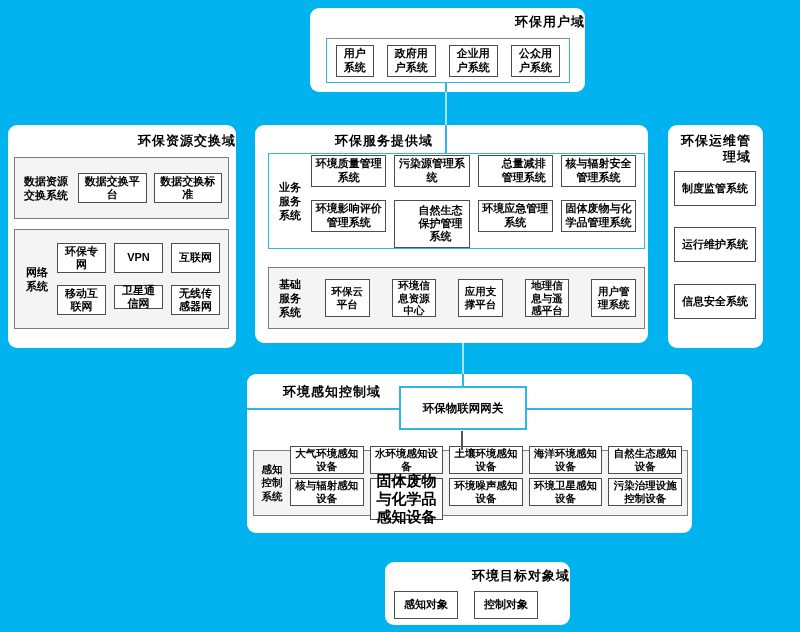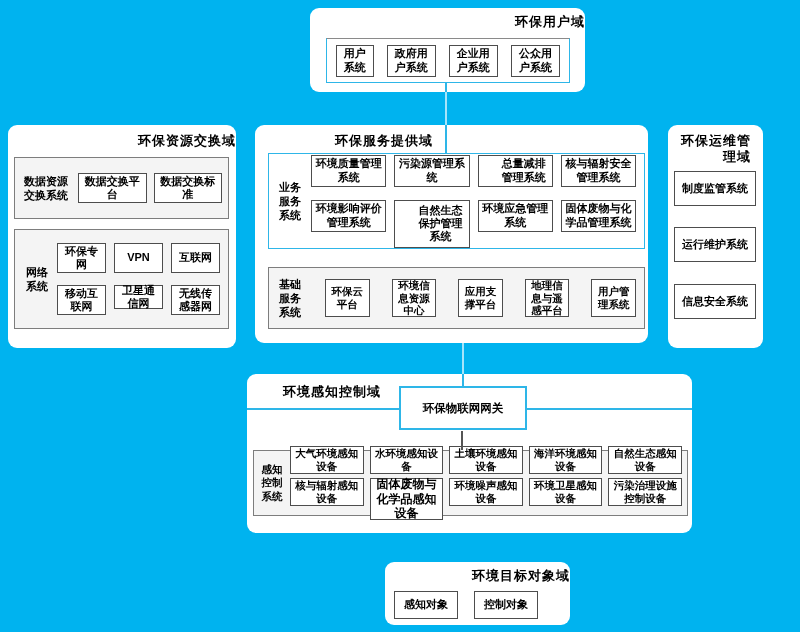--- a/index.html
+++ b/index.html
@@ -93,21 +93,21 @@
     <div class="abs" style="left:214px;top:57px;width:2px;height:19px;background:#555;z-index:2;"></div>
     <div class="group gray" style="left:6px;width:435px;top:76px;height:66px;padding:0 5px;gap:5px;">
       <div class="glabel" style="width:26px;font-size:10.5px;">感知控制系统</div>
       <div class="grid" style="grid-template-columns:repeat(5,1fr);gap:4px 6px;">
         <div class="cell" style="height:28px;font-size:10.5px;">大气环境感知设备</div>
         <div class="cell" style="height:28px;font-size:10.5px;">水环境感知设备</div>
         <div class="cell" style="height:28px;font-size:10.5px;">土壤环境感知设备</div>
         <div class="cell" style="height:28px;font-size:10.5px;">海洋环境感知设备</div>
         <div class="cell" style="height:28px;font-size:10.5px;">自然生态感知设备</div>
         <div class="cell" style="height:28px;font-size:10.5px;">核与辐射感知设备</div>
-        <div class="cell" style="height:42px;font-size:12px;">固体废物与化学品感知设备</div>
+        <div class="cell" style="height:42px;font-size:15px;">固体废物与化学品感知设备</div>
         <div class="cell" style="height:28px;font-size:10.5px;">环境噪声感知设备</div>
         <div class="cell" style="height:28px;font-size:10.5px;">环境卫星感知设备</div>
         <div class="cell" style="height:28px;font-size:10.5px;">污染治理设施控制设备</div>
       </div>
     </div>
   </div>
 
   <div class="domain" style="left:385px;top:562px;width:185px;height:63px;">
     <div class="dtitle" style="top:6px;">环境目标对象域</div>
     <div class="cell abs" style="left:9px;width:64px;top:29px;height:28px;">感知对象</div>

